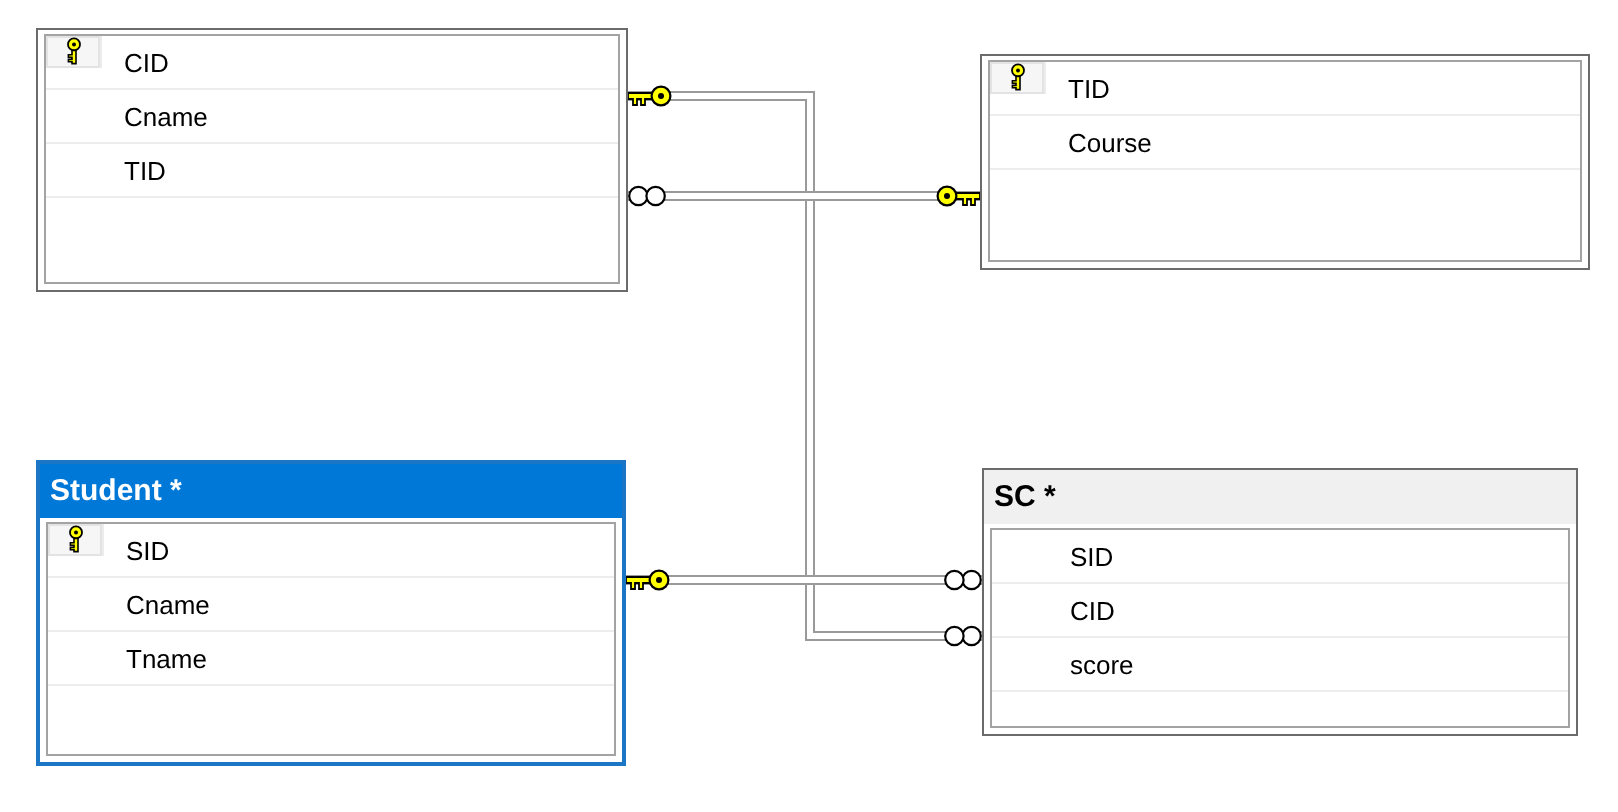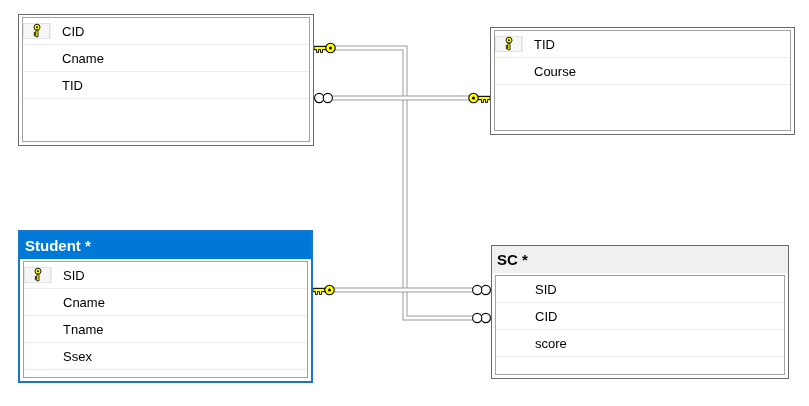--- a/index.html
+++ b/index.html
@@ -29,21 +29,21 @@
   .db-table.selected .t-header {
     background:var(--selected-header-bg,#0078d7);
     color:var(--selected-header-text,#ffffff);
   }
 
   .t-body {
     flex:1; margin:2px 3px 3px 3px;
     border:1px solid var(--body-border,#a3a3a3);
     background:#ffffff; display:flex; flex-direction:column; overflow:hidden;
   }
-  .t-row { flex:none; height:26px; display:flex; align-items:center;
+  .t-row { flex:none; height:26px; display:flex; align-items:flex-start;
            border-bottom:1px solid var(--row-separator,#ededed); }
   .t-row.empty { flex:1; border-bottom:none; }
   .keycell { width:27px; flex:none; border-right:1px solid #ececec;
              display:flex; align-items:center; justify-content:center; }
   .keycell.pk { background:#f6f6f6; box-shadow:inset 0 0 0 1px #e3e3e3; }
   .colname { align-self:center; padding-left:11px; font-size:13px; color:#000; white-space:nowrap; }
 </style>
 </head>
 <body>
 
@@ -157,31 +157,27 @@
         <span class="colname">SID</span>
       </div>
       <div class="t-row">
         <span class="keycell"></span>
         <span class="colname">Cname</span>
       </div>
       <div class="t-row">
         <span class="keycell"></span>
         <span class="colname">Tname</span>
       </div>
-      <div class="t-row">
-        <span class="keycell"></span>
-        <span class="colname">Ssex</span>
-      </div>
       <div class="t-row empty">
         <span class="keycell"></span>
       </div>
     </div>
   </div>
 
-  <div class="db-table" style="left:491px;top:245px;width:298px;height:134px">
+  <div class="db-table" style="left:491px;top:234px;width:298px;height:134px">
     <div class="t-header">SC *</div>
     <div class="t-body">
       <div class="t-row">
         <span class="keycell"></span>
         <span class="colname">SID</span>
       </div>
       <div class="t-row">
         <span class="keycell"></span>
         <span class="colname">CID</span>
       </div>

